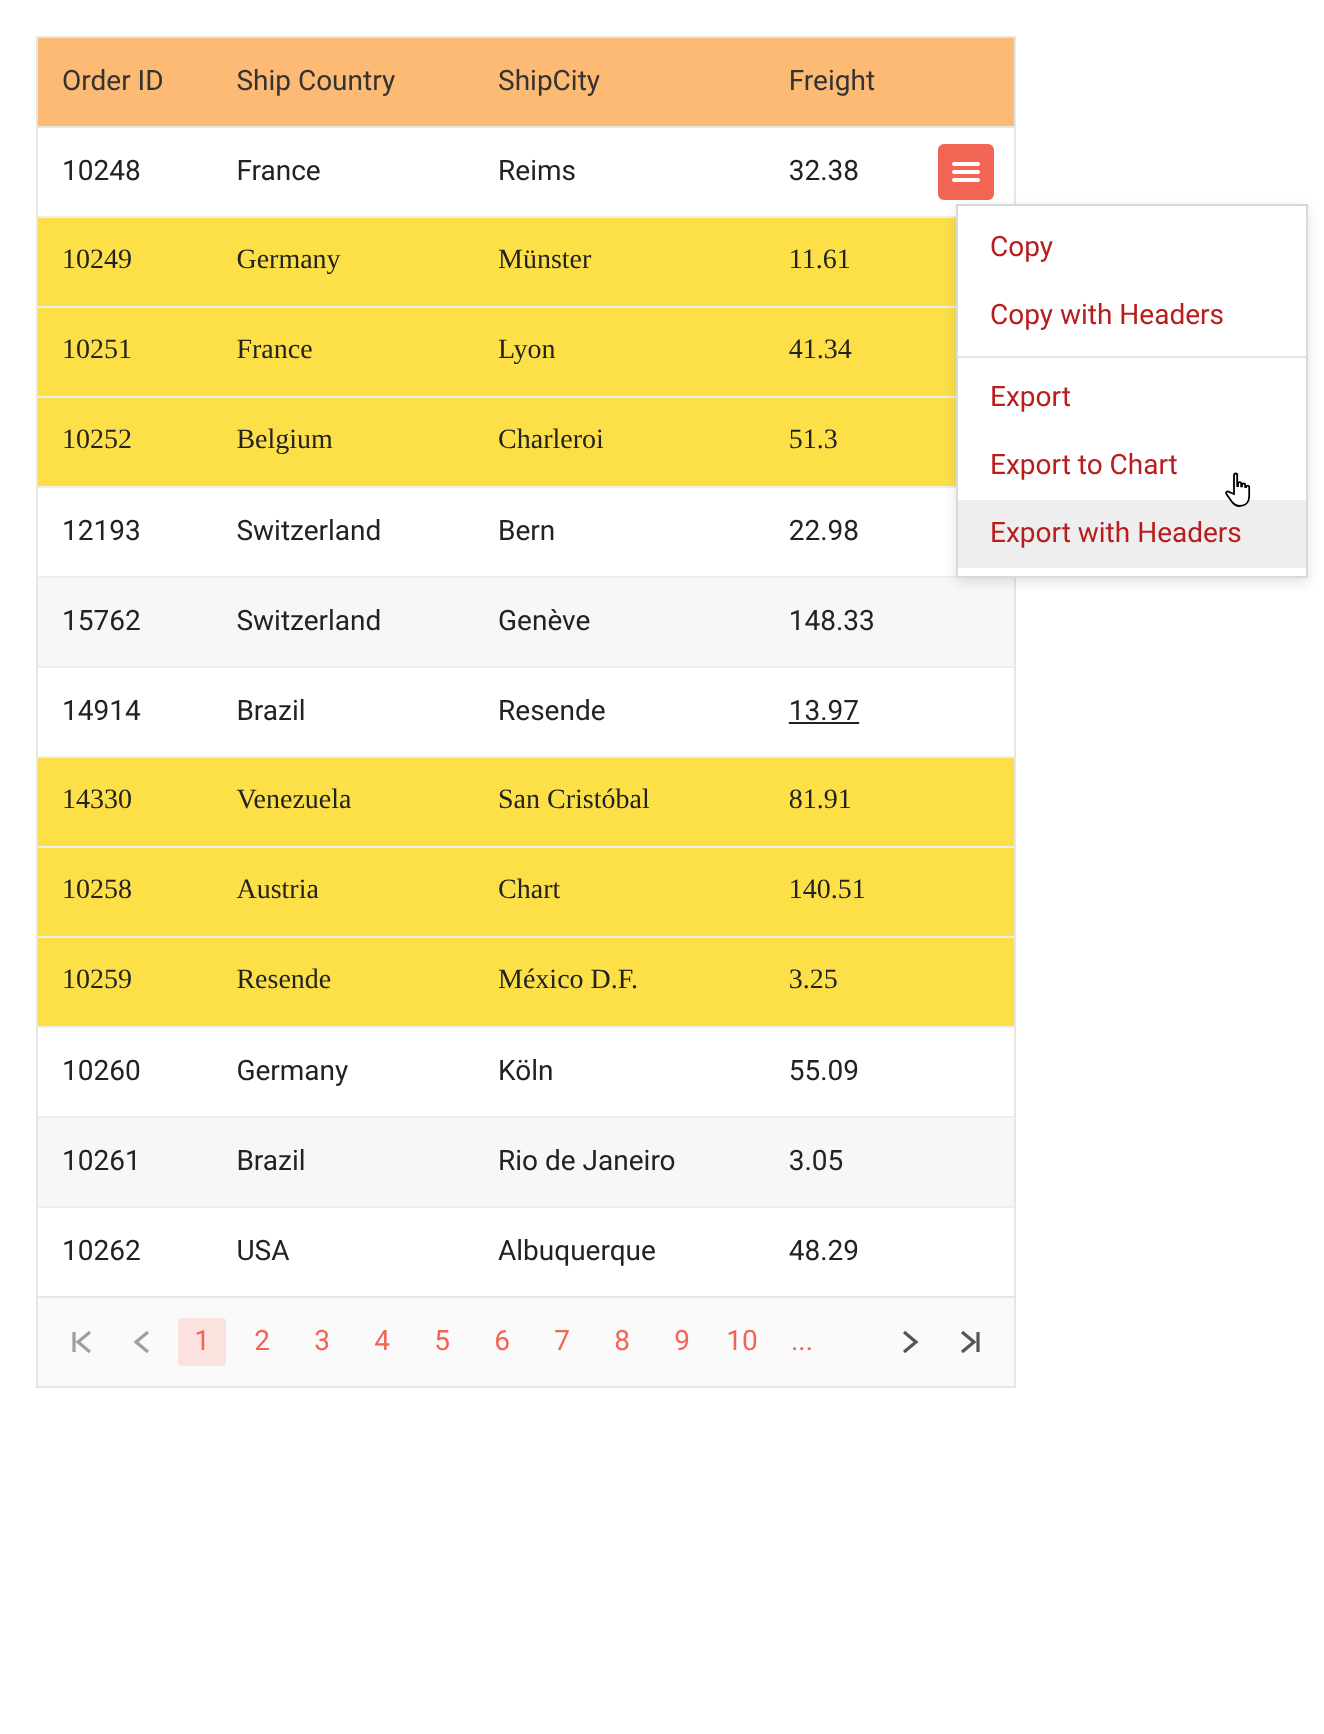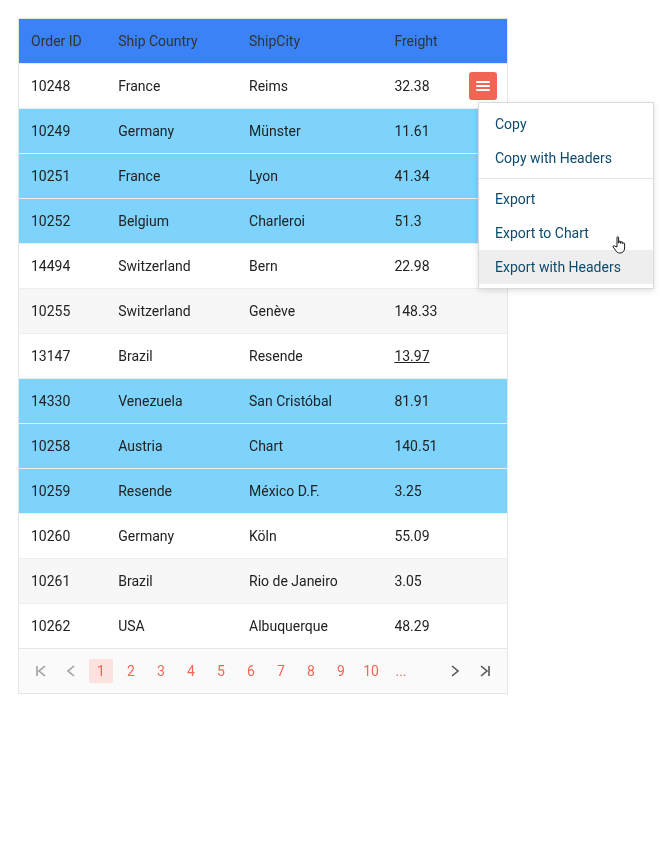--- a/index.html
+++ b/index.html
@@ -20,32 +20,33 @@
     width: 100%;
     border-collapse: collapse;
   }
   th, td {
     text-align: left;
     padding: 14px 12px;
     font-weight: 400;
     font-size: 14px;
   }
   thead th {
-    background: #3b82f6;
+    background: #fdba74;
     border-bottom: 1px solid #e6e6e6;
     color: #333;
   }
   tbody tr {
     border-top: 1px solid #eee;
   }
   tbody tr.alt {
     background: #f7f7f7;
   }
   tbody tr.hl {
-    background: #7dd3fc;
+    background: #fde047;
+    font-family: Liberation Serif, serif;
   }
   .col-order { width: 84px; }
   .col-country { width: 126px; }
   .col-city { width: 140px; }
   .col-freight { width: 120px; position: relative; }
 
   .menu-button {
     display: inline-flex;
     align-items: center;
     justify-content: center;
@@ -69,21 +70,21 @@
     width: 176px;
     background: #fff;
     border: 1px solid #d9d9d9;
     box-shadow: 0 2px 6px rgba(0,0,0,0.12);
     z-index: 50;
     padding: 4px 0;
   }
   .context-menu .item {
     padding: 9px 16px;
     font-size: 14px;
-    color: #0c4a6e;
+    color: #b91c1c;
     cursor: pointer;
     position: relative;
   }
   .context-menu .item.hover {
     background: #eeeeee;
   }
   .context-menu .sep {
     border-top: 1px solid #e4e4e4;
     margin: 3px 0;
   }
@@ -178,33 +179,33 @@
           <td>Lyon</td>
           <td style="position: relative;">41.34</td>
         </tr>
         <tr class="hl">
           <td>10252</td>
           <td>Belgium</td>
           <td>Charleroi</td>
           <td style="position: relative;">51.3</td>
         </tr>
         <tr>
-          <td>14494</td>
+          <td>12193</td>
           <td>Switzerland</td>
           <td>Bern</td>
           <td style="position: relative;">22.98</td>
         </tr>
         <tr class="alt">
-          <td>10255</td>
+          <td>15762</td>
           <td>Switzerland</td>
           <td>Genève</td>
           <td style="position: relative;">148.33</td>
         </tr>
         <tr>
-          <td>13147</td>
+          <td>14914</td>
           <td>Brazil</td>
           <td>Resende</td>
           <td style="position: relative; text-decoration: underline;">13.97</td>
         </tr>
         <tr class="hl">
           <td>14330</td>
           <td>Venezuela</td>
           <td>San Cristóbal</td>
           <td style="position: relative;">81.91</td>
         </tr>

